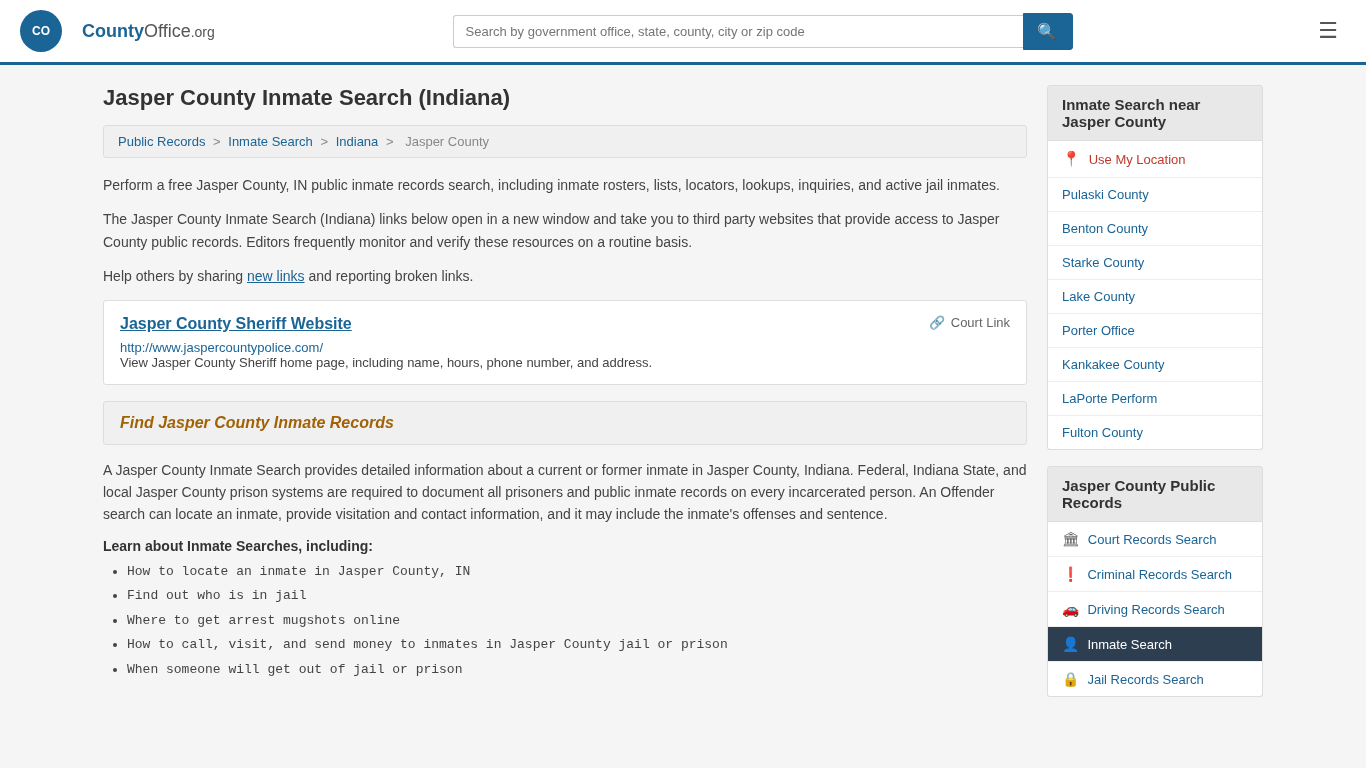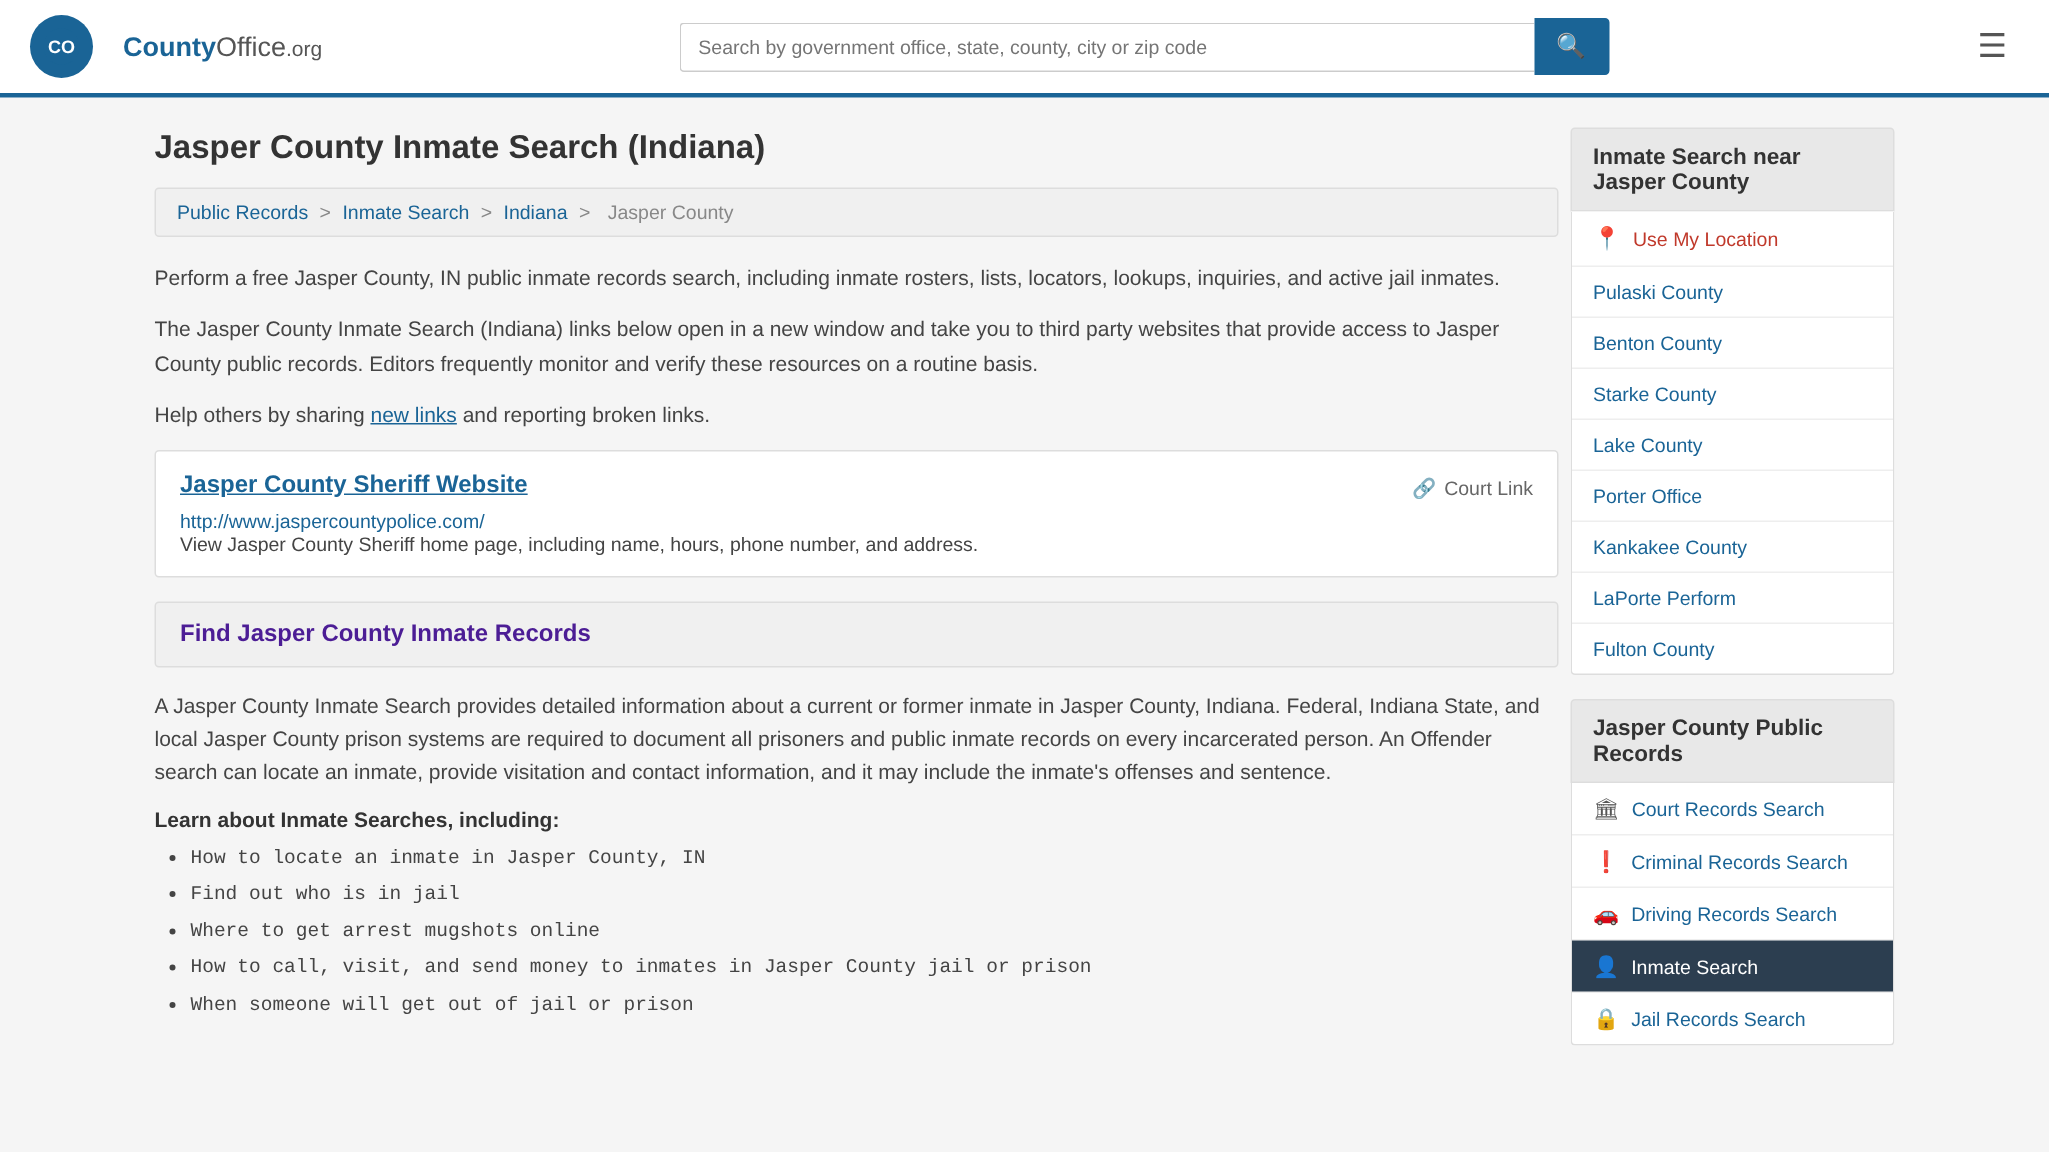--- a/index.html
+++ b/index.html
@@ -31,21 +31,21 @@
       padding: 8px 14px; background: #1a6496; border: 1px solid #1a6496;
       border-radius: 0 3px 3px 0; cursor: pointer; color: #fff;
       font-size: 16px;
     }
     .menu-btn {
       background: none; border: none; cursor: pointer;
       font-size: 22px; color: #555; padding: 4px 8px;
     }
 
     
-    .container { max-width: 1200px; margin: 0 auto; padding: 20px; display: flex; gap: 8px; }
+    .container { max-width: 1200px; margin: 0 auto; padding: 20px; display: flex; gap: 20px; }
     .main-content { flex: 1; }
     .sidebar { width: 216px; flex-shrink: 0; }
 
     
     .page-title { font-size: 22px; font-weight: bold; color: #333; margin-bottom: 14px; }
 
     
     .breadcrumb {
       background: #f0f0f0; border: 1px solid #ddd;
       padding: 8px 14px; border-radius: 3px; margin-bottom: 16px;
@@ -57,28 +57,28 @@
     
     .description { margin-bottom: 12px; font-size: 14px; line-height: 1.6; color: #444; }
     .description a { color: #1a6496; }
 
     
     .record-card {
       border: 1px solid #ddd; border-radius: 3px;
       padding: 14px 16px; margin-bottom: 16px; background: #fff;
     }
     .record-title { font-size: 16px; font-weight: bold; color: #1a6496; text-decoration: underline; display: inline; }
-    .record-header { display: flex; justify-content: space-between; align-items: flex-end; margin-bottom: 6px; }
+    .record-header { display: flex; justify-content: space-between; align-items: flex-start; margin-bottom: 6px; }
     .report-link { color: #666; font-size: 13px; display: flex; align-items: center; gap: 5px; cursor: pointer; }
     .record-url { color: #1a6496; font-size: 13px; margin-bottom: 6px; text-decoration: none; }
     .record-desc { font-size: 13px; color: #444; }
 
     
     .find-section { background: #f0f0f0; border: 1px solid #ddd; border-radius: 3px; padding: 12px 16px; margin-bottom: 14px; }
-    .find-title { font-size: 16px; font-weight: bold; color: #4c1d95; }
+    .find-title { font-size: 16px; font-weight: bold; color: #a16207; font-style: italic; }
     .section-text { font-size: 14px; line-height: 1.6; color: #444; margin-top: 10px; }
     .learn-title { font-size: 14px; font-weight: bold; color: #333; margin: 12px 0 8px; }
     .bullet-list { padding-left: 24px; }
     .bullet-list li { margin-bottom: 5px; font-size: 13px; color: #444; line-height: 1.5; font-family: Liberation Mono, monospace; }
 
     
     .sidebar-section { margin-bottom: 16px; }
     .sidebar-header {
       background: #e8e8e8; border: 1px solid #ddd;
       padding: 10px 14px; font-size: 15px; font-weight: bold; color: #333;

